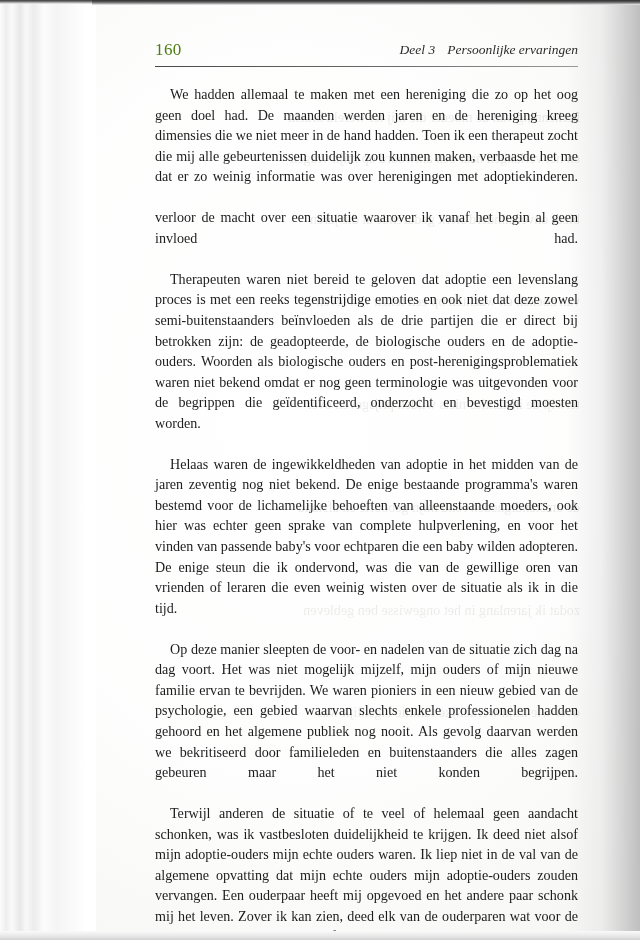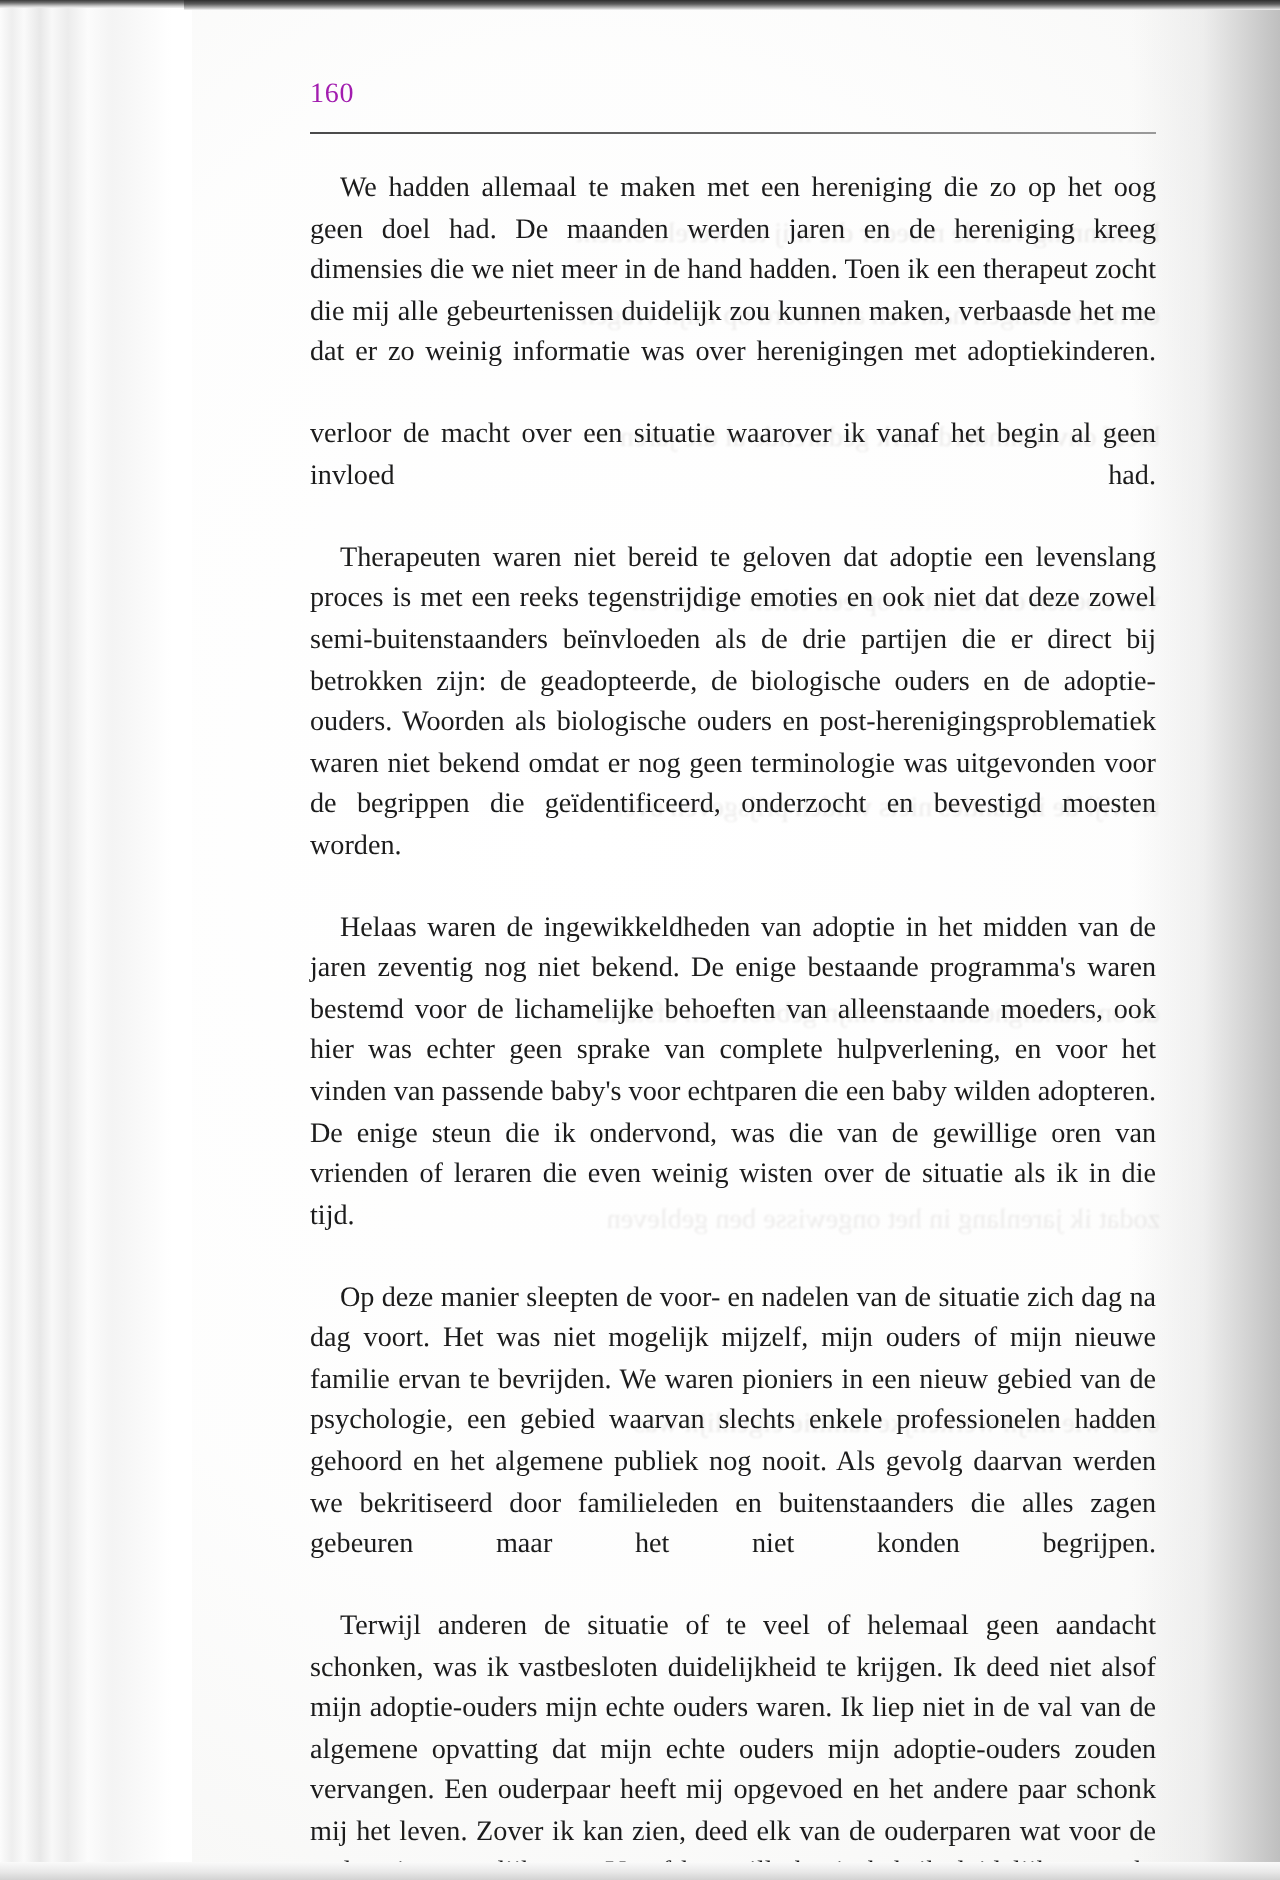--- a/index.html
+++ b/index.html
@@ -104,23 +104,23 @@
     left: 155px;
     top: 40px;
     width: 423px;
     height: 22px;
     z-index: 4;
   }
   .folio {
     position: absolute;
     left: 0;
     top: 0;
-    font-size: 14px;
+    font-size: 17px;
     letter-spacing: 0.4px;
-    color: #a21caf;
+    color: #4d7c0f;
   }
   .head-title {
     position: absolute;
     right: 0;
     top: 2px;
     font-style: italic;
     font-size: 13.5px;
     color: #2b2b2b;
     white-space: nowrap;
   }
@@ -225,20 +225,23 @@
     <div class="st-line">zodat ik jarenlang in het ongewisse ben gebleven</div>
     <div class="st-gap"></div>
     <div class="st-gap"></div>
     <div class="st-gap"></div>
     <div class="st-gap"></div>
     <div class="st-line">over wie mijn werkelijke familie eigenlijk was</div>
   </div>
 
   <div class="running-head">
     <span class="folio">160</span>
+    <span class="head-title">
+      <span class="part">Deel 3</span><span>Persoonlijke ervaringen</span>
+    </span>
   </div>
   <div class="head-rule"></div>
 
   <div class="text-block">
     <p class="para">We hadden allemaal te maken met een hereniging die zo op het oog geen doel had. De maanden werden jaren en de hereniging kreeg dimensies die we niet meer in de hand hadden. Toen ik een therapeut zocht die mij alle gebeurtenissen duidelijk zou kunnen maken, verbaasde het me dat er zo weinig informatie was over herenigingen met adoptiekinderen.</p>
     <p class="para first">verloor de macht over een situatie waarover ik vanaf het begin al geen invloed had.</p>
     <p class="para">Therapeuten waren niet bereid te geloven dat adoptie een levenslang proces is met een reeks tegenstrijdige emoties en ook niet dat deze zowel semi-buitenstaanders beïnvloeden als de drie partijen die er direct bij betrokken zijn: de geadopteerde, de biologische ouders en de adoptie-ouders. Woorden als biologische ouders en post-herenigingsproblematiek waren niet bekend omdat er nog geen terminologie was uitgevonden voor de begrippen die geïdentificeerd, onderzocht en bevestigd moesten worden.</p>
     <p class="para">Helaas waren de ingewikkeldheden van adoptie in het midden van de jaren zeventig nog niet bekend. De enige bestaande programma's waren bestemd voor de lichamelijke behoeften van alleenstaande moeders, ook hier was echter geen sprake van complete hulpverlening, en voor het vinden van passende baby's voor echtparen die een baby wilden adopteren. De enige steun die ik ondervond, was die van de gewillige oren van vrienden of leraren die even weinig wisten over de situatie als ik in die tijd.</p>
     <p class="para">Op deze manier sleepten de voor- en nadelen van de situatie zich dag na dag voort. Het was niet mogelijk mijzelf, mijn ouders of mijn nieuwe familie ervan te bevrijden. We waren pioniers in een nieuw gebied van de psychologie, een gebied waarvan slechts enkele professionelen hadden gehoord en het algemene publiek nog nooit. Als gevolg daarvan werden we bekritiseerd door familieleden en buitenstaanders die alles zagen gebeuren maar het niet konden begrijpen.</p>
     <p class="para">Terwijl anderen de situatie of te veel of helemaal geen aandacht schonken, was ik vastbesloten duidelijkheid te krijgen. Ik deed niet alsof mijn adoptie-ouders mijn echte ouders waren. Ik liep niet in de val van de algemene opvatting dat mijn echte ouders mijn adoptie-ouders zouden vervangen. Een ouderpaar heeft mij opgevoed en het andere paar schonk mij het leven. Zover ik kan zien, deed elk van de ouderparen wat voor de ander niet mogelijk was. Vanaf het prille begin heb ik duidelijk gemaakt dat mijn biologische ouders en mijn adoptie-ouders even belangrijk waren: ze waren beide mijn 'echte' ouders.</p>

